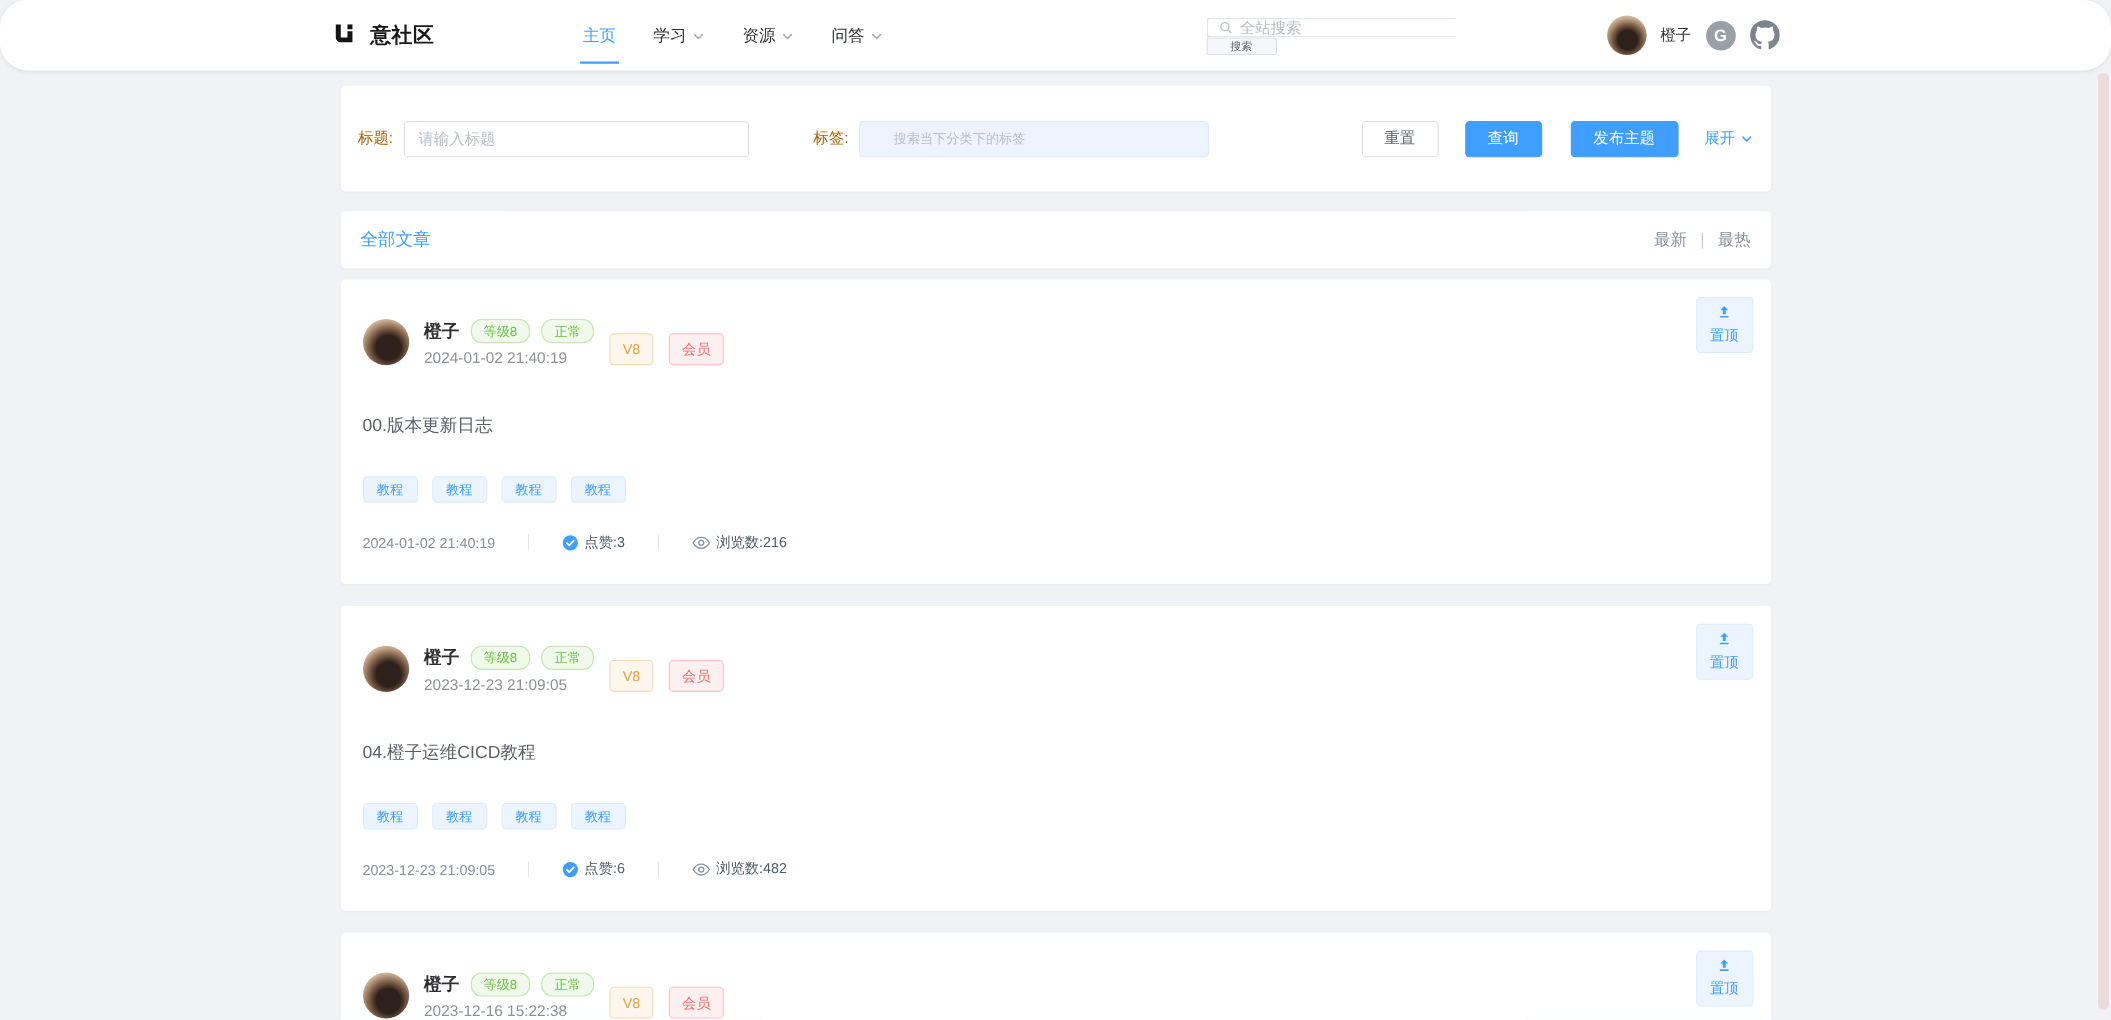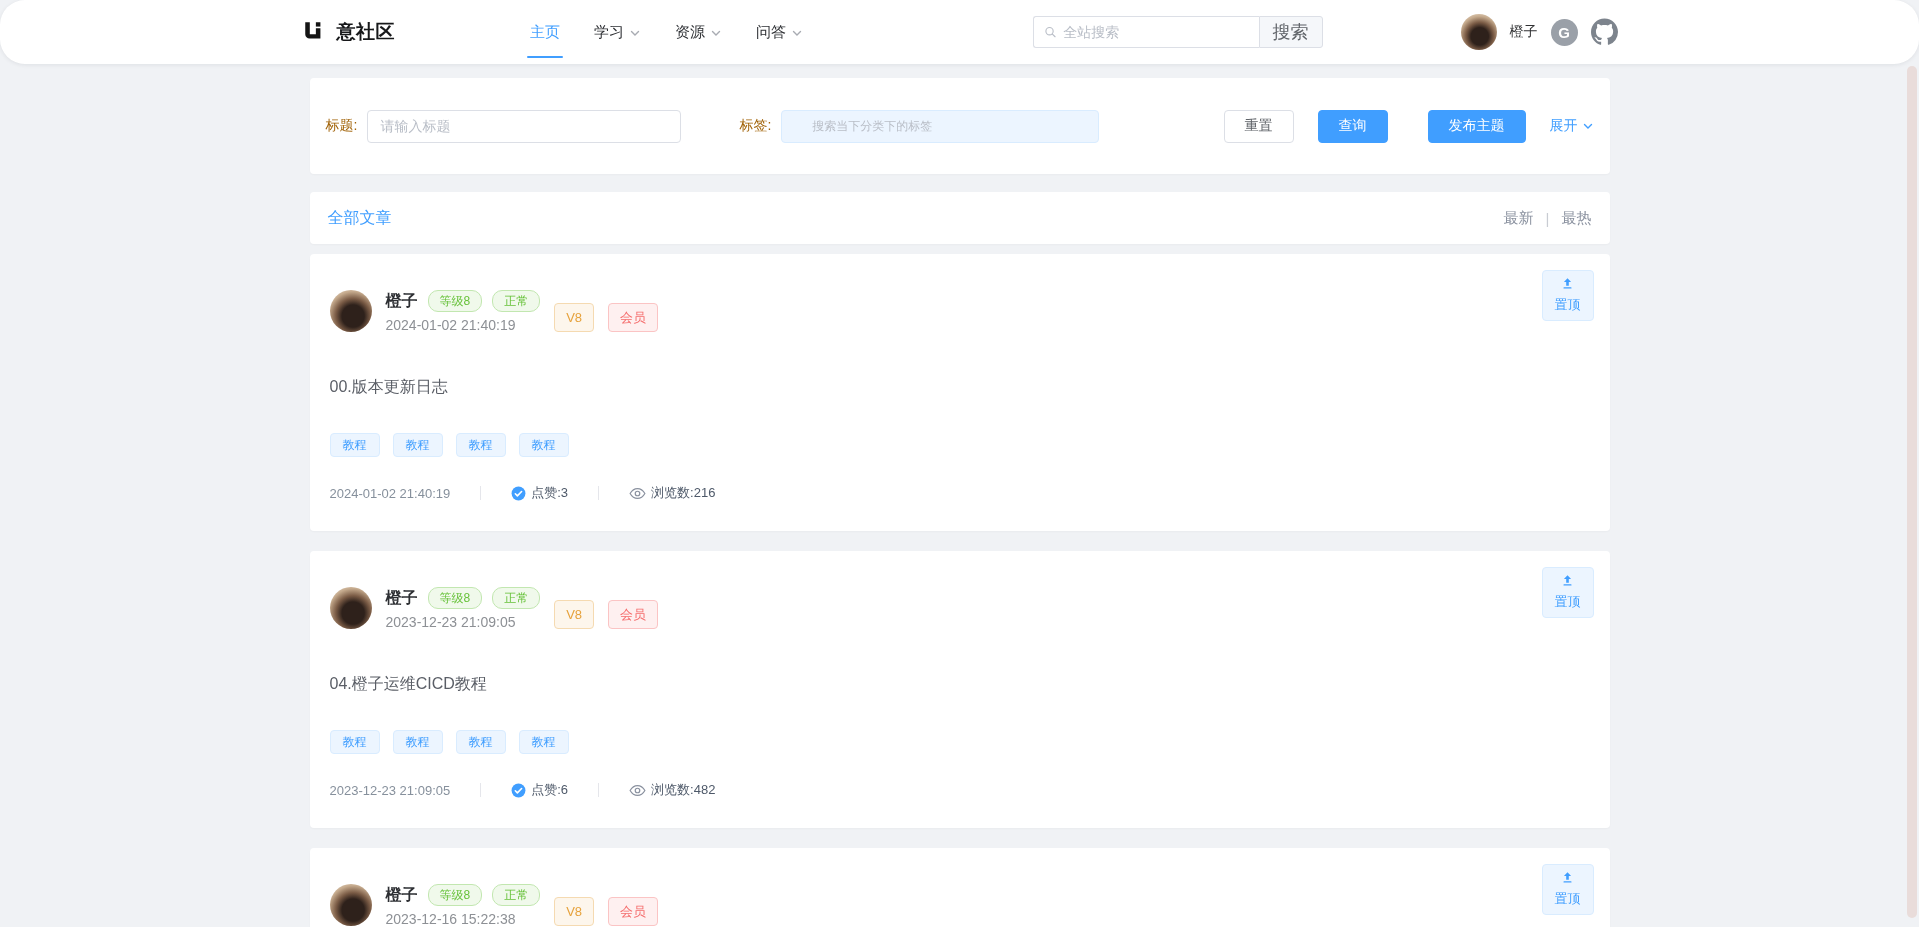--- a/index.html
+++ b/index.html
@@ -20,34 +20,34 @@
   .nav-item {
     height:100%; display:flex; align-items:center; gap:5px; padding:16px 17px;
     font-size:15px; color:#2d2f33; cursor:pointer; position:relative;
   }
   .nav-item .chev { color:#a8abb2; margin-top:2px; }
   .nav-item.active { color:#409eff; }
   .nav-item.active::after {
     content:""; position:absolute; left:14px; right:14px; bottom:6px;
     height:2px; background:#409eff; border-radius:1px;
   }
-  .search-group { display:flex; margin-left:auto; height:32px; }
+  .search-group { display:flex; margin-left:auto; height:32px;flex-direction:column; }
   .search-box {
     display:flex; align-items:center; gap:7px; width:226px; height:32px;
     border:1px solid #dcdfe6; border-right:none; border-radius:3px 0 0 3px;
     padding:0 10px; background:#fff;
   }
   .search-box input {
     border:none; outline:none; width:100%; font-size:14px; color:#606266;
     font-family:inherit; background:transparent;
   }
   .search-box input::placeholder { color:#b9bec7; }
   .search-btn {
     width:64px; height:32px; background:#f5f7fa; border:1px solid #dcdfe6;
-    border-radius:0 3px 3px 0; color:#5f6368; font-size:18px; cursor:pointer;
+    border-radius:0 3px 3px 0; color:#5f6368; font-size:10px; cursor:pointer;
     font-family:inherit;
   }
   .user-group { display:flex; align-items:center; margin-left:138px; gap:13px; }
   .hdr-avatar {
     width:36px; height:36px; border-radius:50%; cursor:pointer; display:inline-block;
     background:radial-gradient(circle at 52% 62%, #2e211b 0 30%, #7b5c46 48%, #c4a98c 68%, #ead9c4 88%, #f4ead9 100%);
   }
   .hdr-name { font-size:14px; color:#303133; cursor:pointer; }
   .ext-icon { width:27px; height:27px; border-radius:50%; display:flex; align-items:center; justify-content:center; cursor:pointer; }
   .gitee { background:#9aa0a8; color:#fff; font-weight:bold; font-size:15px; }
@@ -176,21 +176,21 @@
 <main class="main">
 
   <section class="panel filter">
     <span class="f-label">标题:</span>
     <input class="f-input title" type="text" placeholder="请输入标题" style="">
     <span class="f-label">标签:</span>
     <input class="f-input tag" type="text" placeholder="搜索当下分类下的标签" style="">
     <div class="f-actions">
       <button class="btn">重置</button>
       <button class="btn primary">查询</button>
-      <button class="btn primary" style="margin-left:16px">发布主题</button>
+      <button class="btn primary" style="margin-left:2px">发布主题</button>
       <span class="expand-link">
         <span>展开</span>
         <svg width="12" height="12" viewBox="0 0 12 12">
             <path d="M2.5 4.5L6 8l3.5-3.5" stroke="currentColor" fill="none" stroke-width="1.4" stroke-linecap="round"></path>
           </svg>
       </span>
     </div>
   </section>
 
   <section class="panel list-bar">

